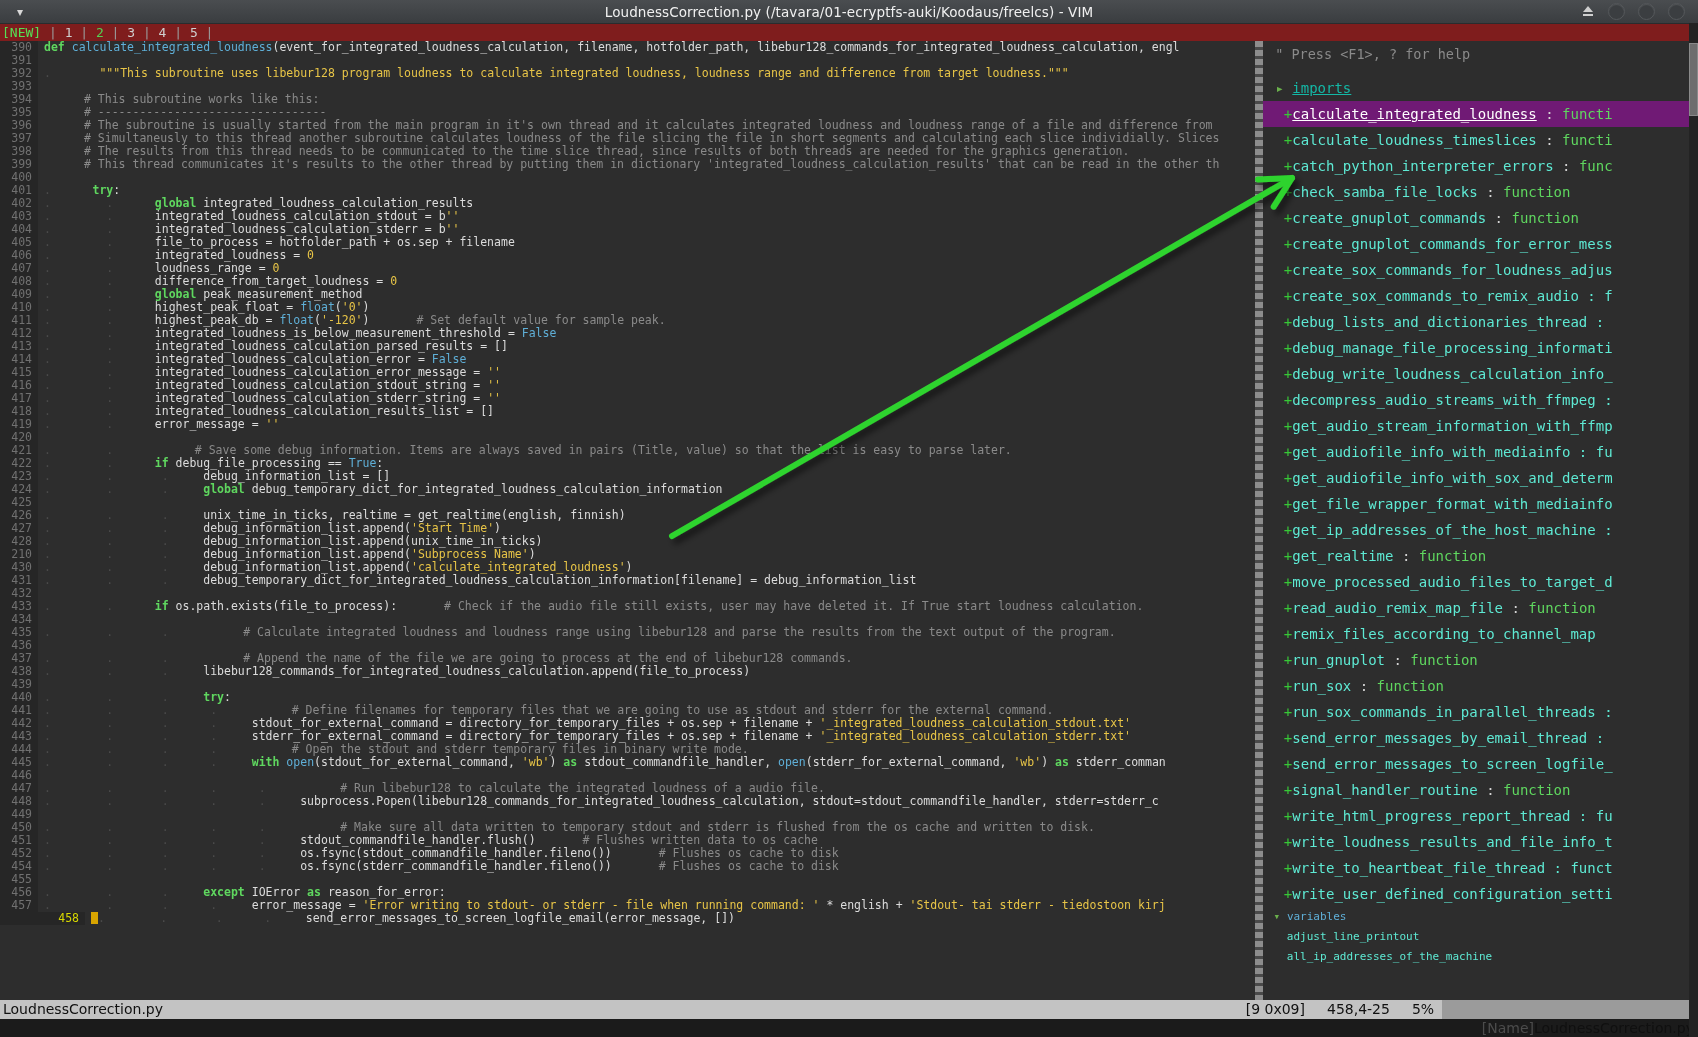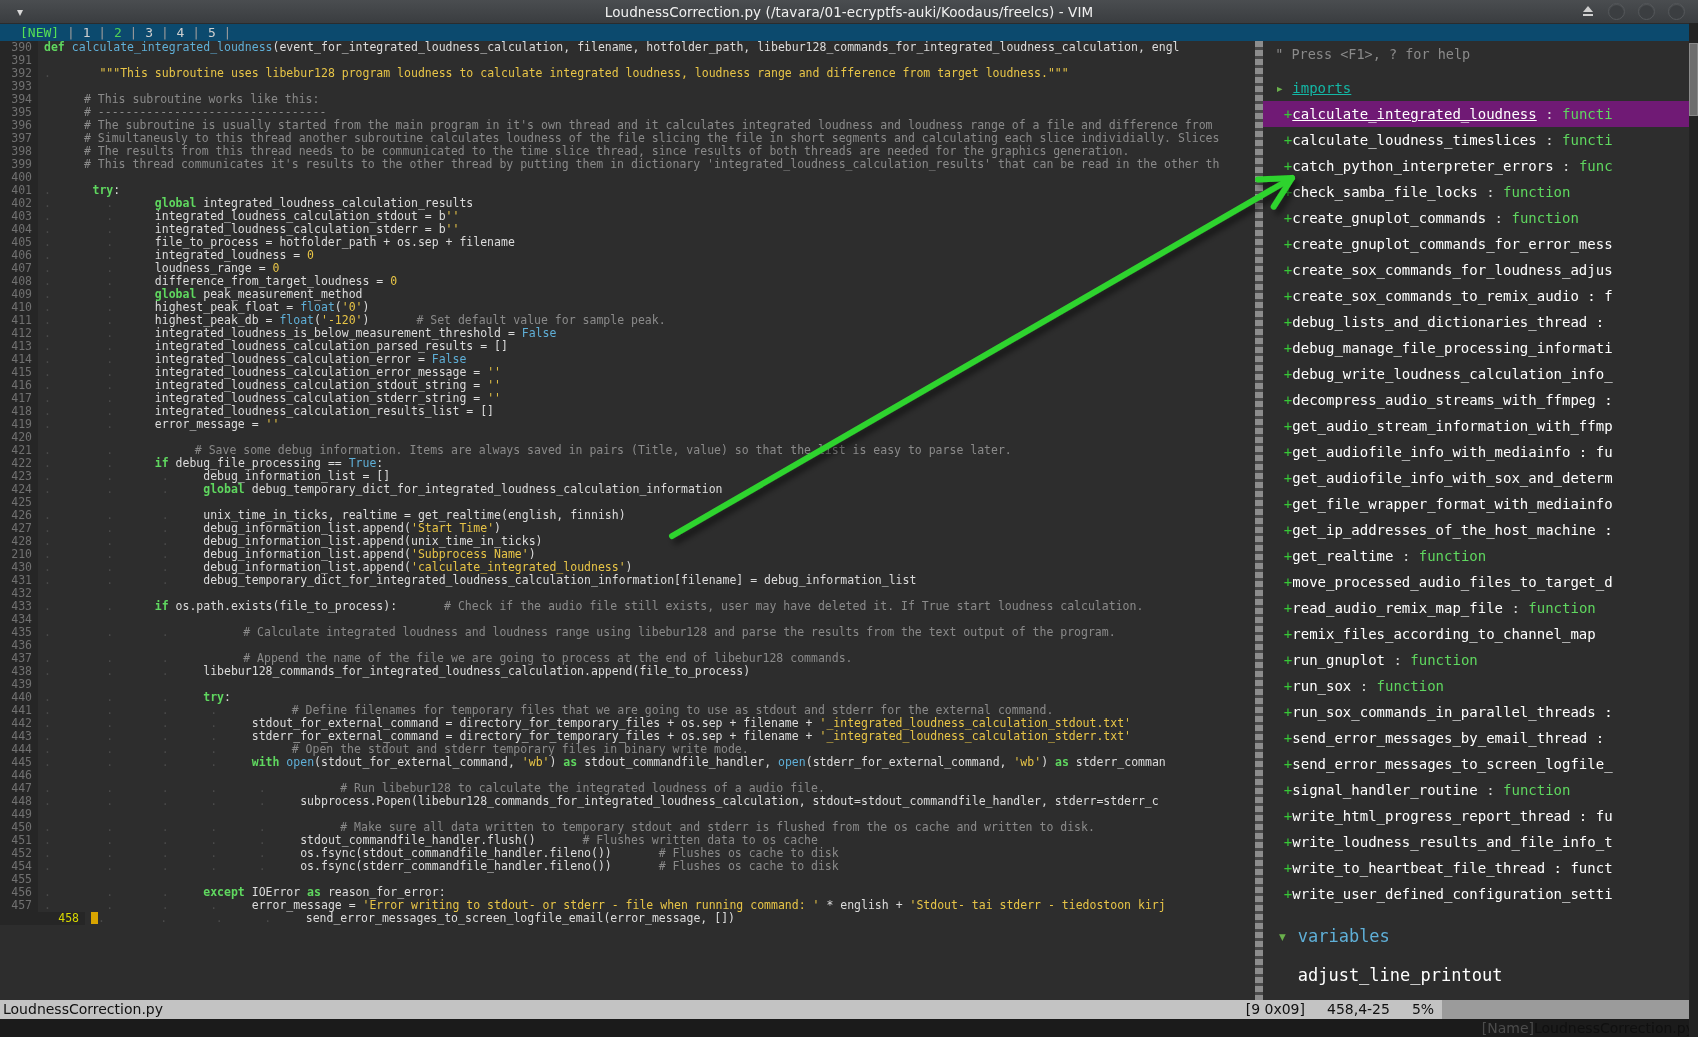--- a/index.html
+++ b/index.html
@@ -13,22 +13,22 @@
   #titlebar .tb-left{width:40px;display:flex;justify-content:center;align-items:center;color:#d8d8d8;font-size:12px;}
   #titlebar .tb-title{position:absolute;left:0;right:0;text-align:center;font-size:13.5px;letter-spacing:.1px;color:#f0f0f0;pointer-events:none;}
   #titlebar .tb-right{margin-left:auto;display:flex;align-items:center;gap:13px;padding-right:13px;z-index:2;}
   .tb-btn{width:15px;height:15px;border-radius:50%;background:#3b3e41;border:1px solid #55585b;
           box-shadow:inset 0 1px 1px rgba(255,255,255,.12);}
   .tb-eject{width:14px;height:13px;position:relative;}
   .tb-eject:before{content:"";position:absolute;left:2px;top:1px;border-left:5px solid transparent;border-right:5px solid transparent;border-bottom:6px solid #cfcfcf;}
   .tb-eject:after{content:"";position:absolute;left:2px;top:9px;width:10px;height:2px;background:#cfcfcf;}
 
   
-  #tabline{height:18px;background:#0c4a6e;color:#cfcfcf;font-size:13px;line-height:18px;
-           white-space:pre;padding-left:20px;letter-spacing:0px;}
+  #tabline{height:18px;background:#7f1d1d;color:#cfcfcf;font-size:13px;line-height:18px;
+           white-space:pre;padding-left:2px;letter-spacing:0px;}
   #tabline .new{color:#55e055;}
   #tabline .sep{color:#9a9a9a;}
   #tabline .tabnum{color:#cfcfcf;}
   #tabline .tabnum.active{color:#54d254;}
 
   
   #body{position:absolute;top:41px;left:0;right:0;bottom:37px;display:flex;background:#2b2b2b;}
 
   
   #editor{position:relative;width:1255px;background:#2d2d2d;overflow:hidden;}
@@ -51,26 +51,26 @@
   #vsplit{width:8px;background:repeating-linear-gradient(#8d8d8d 0 6px,#4a4a4a 6px 9px);}
 
   
   #tagbar{flex:1;background:#2d2d2d;overflow:hidden;position:relative;}
   .tagline{height:26px;line-height:26px;font-size:14px;white-space:pre;padding-left:4px;color:#cfcfcf;}
   .tag-help{color:#8a8a8a;font-size:13.5px;}
   .tag-kind{color:#14b8a6;text-decoration:underline;}
   .tag-kind-var{color:#5fafd7;}
   .tag-arrow{color:#6ab04c;}
   .tag-plus{color:#37c837;}
-  .tag-name{color:#ffffff;}
+  .tag-name{color:#5eead4;}
   .tag-type{color:#5fd75f;}
   .tag-sep{color:#d4d4d4;}
   .tagline.selected{background:#701a75;}
   .tagline.selected .tag-name{color:#ffffff;text-decoration:underline;}
-  .tagline.varline{height:20px;line-height:20px;font-size:17px;color:#cfcfcf;margin-top:19px;}
+  .tagline.varline{height:20px;line-height:20px;font-size:11px;color:#cfcfcf;}
 
   
   #statuswrap{position:absolute;left:0;right:0;bottom:0;height:37px;}
   #statusline{height:19px;display:flex;align-items:center;font-size:14px;
               font-family:"DejaVu Sans","Liberation Sans",sans-serif;}
   .stat-left{background:#c3c3c3;color:#101010;flex:1;padding-left:3px;height:19px;line-height:19px;white-space:pre;}
   .stat-right{background:#c3c3c3;color:#101010;height:19px;line-height:19px;white-space:pre;padding-right:8px;
               display:flex;align-items:center;gap:22px;}
   .stat-tag{background:#9b9b9b;color:#101010;height:19px;line-height:19px;white-space:pre;padding:0 4px;}
   .stat-tag .dim{color:#4c4c4c;}

